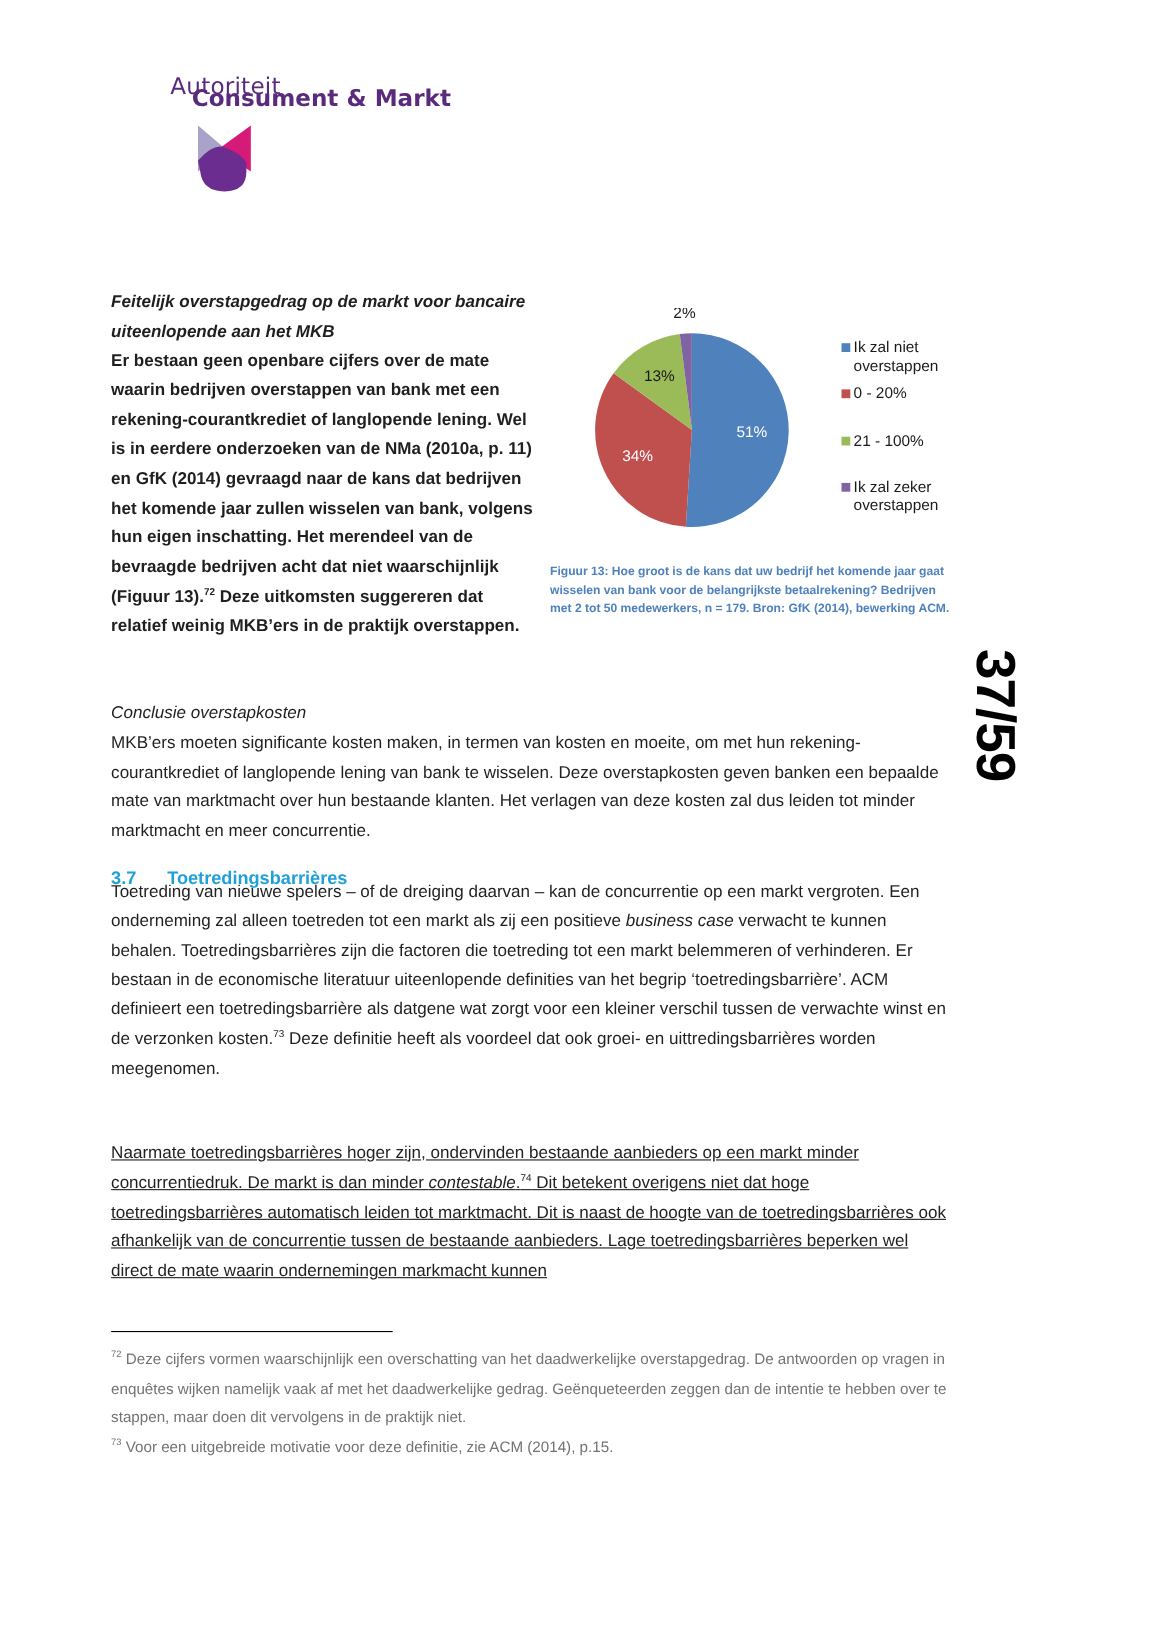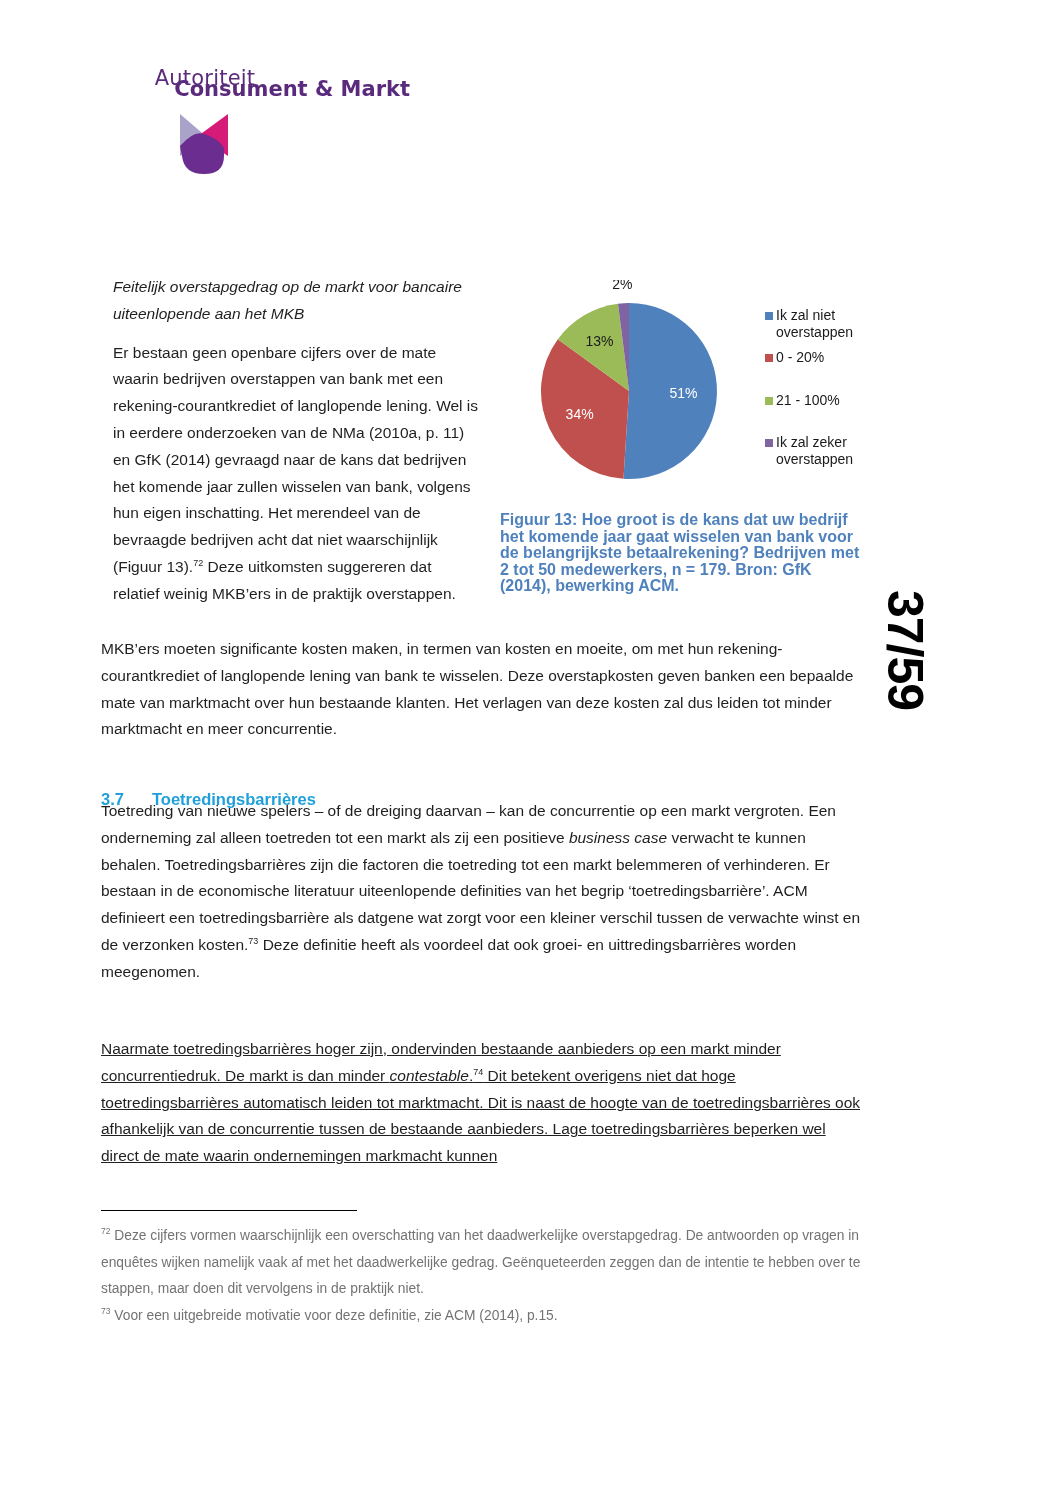--- a/index.html
+++ b/index.html
@@ -6,25 +6,25 @@
   body { width:1058px; height:1497px; position:relative; overflow:hidden;
          font-family:"Liberation Sans", sans-serif; color:#1a1a1a; }
   .abs { position:absolute; }
   .logo-line1 { left:0; width:410px; top:66px; text-align:center; font-size:21px; color:#5a2a7c;
                 font-family:"DejaVu Sans", sans-serif; letter-spacing:0.2px; }
   .logo-line2 { left:0; width:410px; top:77px; text-align:right; font-size:21px; font-weight:bold; color:#5a2a7c;
                 font-family:"DejaVu Sans", sans-serif; }
   .logo-mark { left:178px; top:112px; width:52px; height:64px; }
   .body-text { font-size:15.5px; line-height:26.8px; color:#1f1f1f; }
   .col-left { left:101px; top:262px; width:390px; }
-  .col-left p { margin:12px; }
+  .col-left p { margin:0;font-weight:bold; }
   .ital { font-style:italic; }
   sup { font-size:9px; line-height:0; vertical-align:6px; }
   .chart { left:530px; top:280px; width:340px; height:210px; }
-  .caption { left:500px; top:512px; width:365px; font-size:16px; line-height:16.5px; font-weight:bold; color:#4f81bd; }
+  .caption { left:500px; top:512px; width:365px; font-size:11px; line-height:16.5px; font-weight:bold; color:#4f81bd; }
   .page-num { left:838px; top:604px; width:160px; height:60px; font-size:50px; font-weight:bold; color:#000;
               transform-origin:0 0; transform:rotate(90deg) translate(-14px,-96px); white-space:nowrap; letter-spacing:-1px;}
   .wide { left:101px; width:760px; }
   .wide p { margin:0; }
   .heading { left:101px; top:790px; font-size:16.5px; font-weight:bold; color:#1fa0db; }
   .heading .num { display:inline-block; width:51px; }
   .fn-rule { left:101px; top:1210px; width:256px; height:1px; background:#000; }
   .footnotes { left:101px; top:1223px; width:770px; font-size:13.8px; line-height:26.5px; color:#737373; }
   .footnotes p { margin:0; }
   .footnotes sup { font-size:8.5px; vertical-align:6px; }
@@ -73,20 +73,21 @@
       <text x="246" y="167">Ik zal zeker</text>
       <text x="246" y="184">overstappen</text>
     </g>
 </svg>
 
 <div class="abs caption">Figuur 13: Hoe groot is de kans dat uw bedrijf het komende jaar gaat wisselen van bank voor de belangrijkste betaalrekening? Bedrijven met 2 tot 50 medewerkers, n = 179. Bron: GfK (2014), bewerking ACM.</div>
 
 <div class="abs page-num">37/59</div>
 
 <div class="abs body-text wide" style="top:636px;">
+  <p class="ital">Conclusie overstapkosten</p>
   <p>MKB’ers moeten significante kosten maken, in termen van kosten en moeite, om met hun rekening-courantkrediet of langlopende lening van bank te wisselen. Deze overstapkosten geven banken een bepaalde mate van marktmacht over hun bestaande klanten. Het verlagen van deze kosten zal dus leiden tot minder marktmacht en meer concurrentie.</p>
 </div>
 
 <div class="abs heading">
   <span class="num">3.7</span><span>Toetredingsbarrières</span>
 </div>
 
 <div class="abs body-text wide" style="top:798px;">
   <p><span>Toetreding van nieuwe spelers – of de dreiging daarvan – kan de concurrentie op een markt vergroten. Een onderneming zal alleen toetreden tot een markt als zij een positieve </span><span class="ital">business case</span><span> verwacht te kunnen behalen. Toetredingsbarrières zijn die factoren die toetreding tot een markt belemmeren of verhinderen. Er bestaan in de economische literatuur uiteenlopende definities van het begrip ‘toetredingsbarrière’. ACM definieert een toetredingsbarrière als datgene wat zorgt voor een kleiner verschil tussen de verwachte winst en de verzonken kosten.</span><sup>73</sup><span> Deze definitie heeft als voordeel dat ook groei- en uittredingsbarrières worden meegenomen.</span></p>
 </div>

